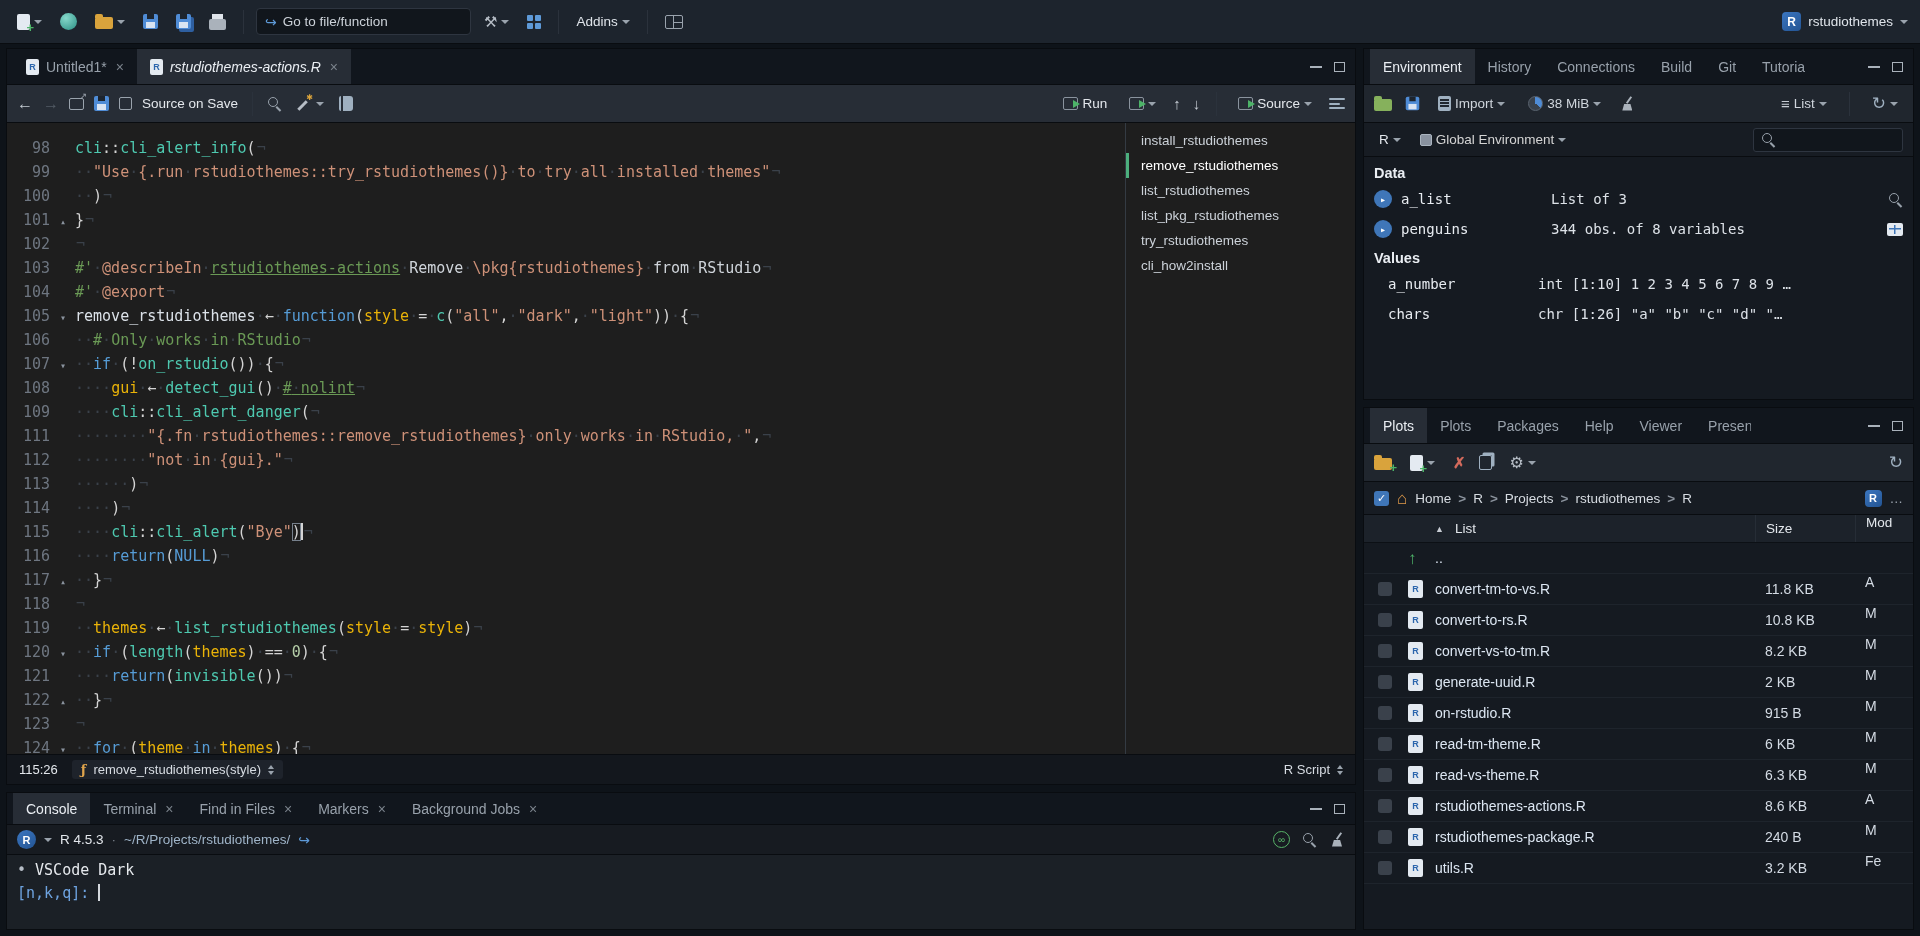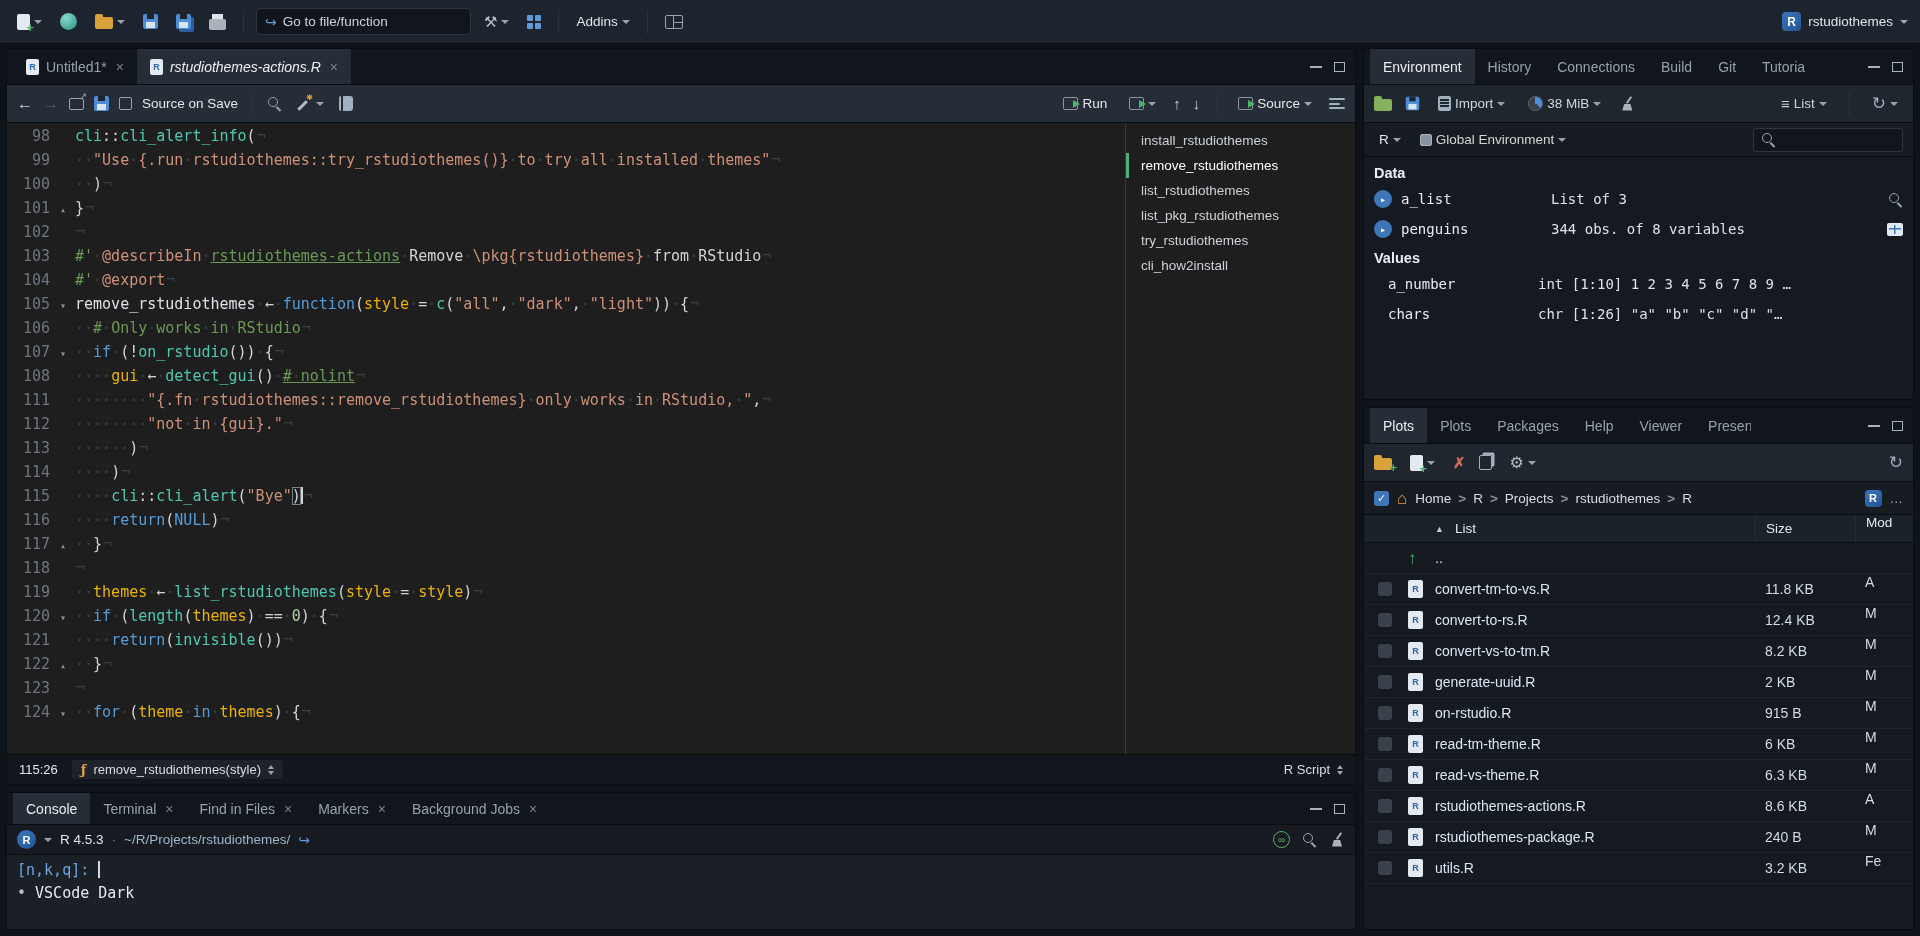--- a/index.html
+++ b/index.html
@@ -78,21 +78,21 @@
   .i-runwin{width:15px;height:13px;border:1.5px solid #8a939e;border-radius:2px;position:relative}
   .i-runwin::after{content:"";position:absolute;right:-3px;top:2px;width:0;height:0;border-left:7px solid #4db368;border-top:4px solid transparent;border-bottom:4px solid transparent}
   .tool-label{color:#e3e7ec}
   .arrow-ud{font-size:15px;color:#c6ccd4}
   .i-outline{display:flex;flex-direction:column;gap:2.5px;width:16px}
   .i-outline b{height:2px;background:#9fb0c0;border-radius:1px}
   .i-outline b:nth-child(2){width:70%}
 
   
   .editor{flex:1;display:flex;background:#1e1e1e;min-height:0;overflow:hidden;font-family:"DejaVu Sans Mono",monospace;font-size:15px;line-height:24px}
-  .code{flex:1;overflow:hidden;padding-top:1px}
+  .code{flex:1;overflow:hidden;padding-top:13px}
   .cl{white-space:nowrap;height:24px}
   .ln{display:inline-block;width:48px;text-align:right;color:#6e7681;padding-right:5px}
   .fold{display:inline-block;width:16px;text-align:center;color:#8a939e;font-size:10px}
   .lt{padding-left:4px}
   .sg.fn{color:#4EC9B0}
   .sg.kw{color:#569CD6}
   .sg.str{color:#CE9178}
   .sg.com{color:#6A9955}
   .sg.comu{color:#6A9955;text-decoration:underline}
   .sg.vbl{color:#eab308}
@@ -320,20 +320,21 @@
               <div class="cl"><span class="ln">99</span><span class="fold"></span><span class="lt"><span class="sg op"><span class="ws">·</span><span class="ws">·</span></span><span class="sg str">"Use<span class="ws">·</span>{.run<span class="ws">·</span>rstudiothemes::try_rstudiothemes()}<span class="ws">·</span>to<span class="ws">·</span>try<span class="ws">·</span>all<span class="ws">·</span>installed<span class="ws">·</span>themes"</span><span class="sg nl">¬</span></span></div>
               <div class="cl"><span class="ln">100</span><span class="fold"></span><span class="lt"><span class="sg op"><span class="ws">·</span><span class="ws">·</span>)</span><span class="sg nl">¬</span></span></div>
               <div class="cl"><span class="ln">101</span><span class="fold">▴</span><span class="lt"><span class="sg op">}</span><span class="sg nl">¬</span></span></div>
               <div class="cl"><span class="ln">102</span><span class="fold"></span><span class="lt"><span class="sg nl">¬</span></span></div>
               <div class="cl"><span class="ln">103</span><span class="fold"></span><span class="lt"><span class="sg com">#'</span><span class="sg op"><span class="ws">·</span></span><span class="sg tag">@describeIn</span><span class="sg op"><span class="ws">·</span></span><span class="sg lnk">rstudiothemes-actions</span><span class="sg op"><span class="ws">·</span></span><span class="sg rox">Remove</span><span class="sg op"><span class="ws">·</span></span><span class="sg tag">\pkg{rstudiothemes}</span><span class="sg op"><span class="ws">·</span></span><span class="sg rox">from</span><span class="sg op"><span class="ws">·</span></span><span class="sg rox">RStudio</span><span class="sg nl">¬</span></span></div>
               <div class="cl"><span class="ln">104</span><span class="fold"></span><span class="lt"><span class="sg com">#'</span><span class="sg op"><span class="ws">·</span></span><span class="sg tag">@export</span><span class="sg nl">¬</span></span></div>
               <div class="cl"><span class="ln">105</span><span class="fold">▾</span><span class="lt"><span class="sg plain">remove_rstudiothemes</span><span class="sg op"><span class="ws">·</span></span><span class="sg op">←</span><span class="sg op"><span class="ws">·</span></span><span class="sg kw">function</span><span class="sg op">(</span><span class="sg vbl">style</span><span class="sg op"><span class="ws">·</span>=<span class="ws">·</span></span><span class="sg fn">c</span><span class="sg op">(</span><span class="sg str">"all"</span><span class="sg op">,<span class="ws">·</span></span><span class="sg str">"dark"</span><span class="sg op">,<span class="ws">·</span></span><span class="sg str">"light"</span><span class="sg op">))<span class="ws">·</span>{</span><span class="sg nl">¬</span></span></div>
               <div class="cl"><span class="ln">106</span><span class="fold"></span><span class="lt"><span class="sg op"><span class="ws">·</span><span class="ws">·</span></span><span class="sg com">#<span class="ws">·</span>Only<span class="ws">·</span>works<span class="ws">·</span>in<span class="ws">·</span>RStudio</span><span class="sg nl">¬</span></span></div>
               <div class="cl"><span class="ln">107</span><span class="fold">▾</span><span class="lt"><span class="sg op"><span class="ws">·</span><span class="ws">·</span></span><span class="sg kw">if</span><span class="sg op"><span class="ws">·</span>(!</span><span class="sg fn">on_rstudio</span><span class="sg op">())<span class="ws">·</span>{</span><span class="sg nl">¬</span></span></div>
               <div class="cl"><span class="ln">108</span><span class="fold"></span><span class="lt"><span class="sg op"><span class="ws">·</span><span class="ws">·</span><span class="ws">·</span><span class="ws">·</span></span><span class="sg vbl">gui</span><span class="sg op"><span class="ws">·</span></span><span class="sg op">←</span><span class="sg op"><span class="ws">·</span></span><span class="sg fn">detect_gui</span><span class="sg op">()</span><span class="sg op"><span class="ws">·</span></span><span class="sg comu">#<span class="ws">·</span>nolint</span><span class="sg nl">¬</span></span></div>
+              <div class="cl"><span class="ln">109</span><span class="fold"></span><span class="lt"><span class="sg op"><span class="ws">·</span><span class="ws">·</span><span class="ws">·</span><span class="ws">·</span></span><span class="sg fn">cli</span><span class="sg op">::</span><span class="sg fn">cli_alert_danger</span><span class="sg op">(</span><span class="sg nl">¬</span></span></div>
               <div class="cl"><span class="ln">111</span><span class="fold"></span><span class="lt"><span class="sg op"><span class="ws">·</span><span class="ws">·</span><span class="ws">·</span><span class="ws">·</span><span class="ws">·</span><span class="ws">·</span><span class="ws">·</span><span class="ws">·</span></span><span class="sg str">"{.fn<span class="ws">·</span>rstudiothemes::remove_rstudiothemes}<span class="ws">·</span>only<span class="ws">·</span>works<span class="ws">·</span>in<span class="ws">·</span>RStudio,<span class="ws">·</span>"</span><span class="sg op">,</span><span class="sg nl">¬</span></span></div>
               <div class="cl"><span class="ln">112</span><span class="fold"></span><span class="lt"><span class="sg op"><span class="ws">·</span><span class="ws">·</span><span class="ws">·</span><span class="ws">·</span><span class="ws">·</span><span class="ws">·</span><span class="ws">·</span><span class="ws">·</span></span><span class="sg str">"not<span class="ws">·</span>in<span class="ws">·</span>{gui}."</span><span class="sg nl">¬</span></span></div>
               <div class="cl"><span class="ln">113</span><span class="fold"></span><span class="lt"><span class="sg op"><span class="ws">·</span><span class="ws">·</span><span class="ws">·</span><span class="ws">·</span><span class="ws">·</span><span class="ws">·</span>)</span><span class="sg nl">¬</span></span></div>
               <div class="cl"><span class="ln">114</span><span class="fold"></span><span class="lt"><span class="sg op"><span class="ws">·</span><span class="ws">·</span><span class="ws">·</span><span class="ws">·</span>)</span><span class="sg nl">¬</span></span></div>
               <div class="cl"><span class="ln">115</span><span class="fold"></span><span class="lt"><span class="sg op"><span class="ws">·</span><span class="ws">·</span><span class="ws">·</span><span class="ws">·</span></span><span class="sg fn">cli</span><span class="sg op">::</span><span class="sg fn">cli_alert</span><span class="sg op">(</span><span class="sg str">"Bye"</span><span class="sg op brkt">)</span><span class="cursor"></span><span class="sg nl">¬</span></span></div>
               <div class="cl"><span class="ln">116</span><span class="fold"></span><span class="lt"><span class="sg op"><span class="ws">·</span><span class="ws">·</span><span class="ws">·</span><span class="ws">·</span></span><span class="sg kw">return</span><span class="sg op">(</span><span class="sg kw">NULL</span><span class="sg op">)</span><span class="sg nl">¬</span></span></div>
               <div class="cl"><span class="ln">117</span><span class="fold">▴</span><span class="lt"><span class="sg op"><span class="ws">·</span><span class="ws">·</span>}</span><span class="sg nl">¬</span></span></div>
               <div class="cl"><span class="ln">118</span><span class="fold"></span><span class="lt"><span class="sg nl">¬</span></span></div>
               <div class="cl"><span class="ln">119</span><span class="fold"></span><span class="lt"><span class="sg op"><span class="ws">·</span><span class="ws">·</span></span><span class="sg vbl">themes</span><span class="sg op"><span class="ws">·</span></span><span class="sg op">←</span><span class="sg op"><span class="ws">·</span></span><span class="sg fn">list_rstudiothemes</span><span class="sg op">(</span><span class="sg vbl">style</span><span class="sg op"><span class="ws">·</span>=<span class="ws">·</span></span><span class="sg vbl">style</span><span class="sg op">)</span><span class="sg nl">¬</span></span></div>
               <div class="cl"><span class="ln">120</span><span class="fold">▾</span><span class="lt"><span class="sg op"><span class="ws">·</span><span class="ws">·</span></span><span class="sg kw">if</span><span class="sg op"><span class="ws">·</span>(</span><span class="sg fn">length</span><span class="sg op">(</span><span class="sg vbl">themes</span><span class="sg op">)<span class="ws">·</span></span><span class="sg op">==</span><span class="sg op"><span class="ws">·</span></span><span class="sg num">0</span><span class="sg op">)<span class="ws">·</span>{</span><span class="sg nl">¬</span></span></div>
@@ -406,22 +407,22 @@
           <span class="cons-dot">·</span>
           <span class="cons-path">~/R/Projects/rstudiothemes/</span>
           <span class="hook">↪</span>
           <span class="cons-icons">
             <span class="i-inf">∞</span>
             <span class="i-mag"></span>
             <span class="i-broom"></span>
           </span>
         </div>
         <div class="console-body">
+            <div class="con-line"><span class="c-dim">•  </span><span class="c-plain">VSCode Dark</span></div>
             <div class="con-line"><span class="c-prompt">[n,k,q]: </span><span class="ccur"></span></div>
-            <div class="con-line"><span class="c-dim">•  </span><span class="c-plain">VSCode Dark</span></div>
           </div>
       </section>
     </div>
 
     <div class="col-right">
 
       <section class="pane env-pane">
         <div class="tabstrip">
           <div class="tabs">
               <div class="tab active">
@@ -614,21 +615,21 @@
               <span class="c-mod">A</span>
             </div>
             <div class="file-row">
               <span class="c-check">
                 <span class="chk"></span>
               </span>
               <span class="c-ic">
                 <span class="fico">R</span>
               </span>
               <span class="c-name">convert-to-rs.R</span>
-              <span class="c-size">12.4 KB</span>
+              <span class="c-size">10.8 KB</span>
               <span class="c-mod">M</span>
             </div>
             <div class="file-row">
               <span class="c-check">
                 <span class="chk"></span>
               </span>
               <span class="c-ic">
                 <span class="fico">R</span>
               </span>
               <span class="c-name">convert-vs-to-tm.R</span>

